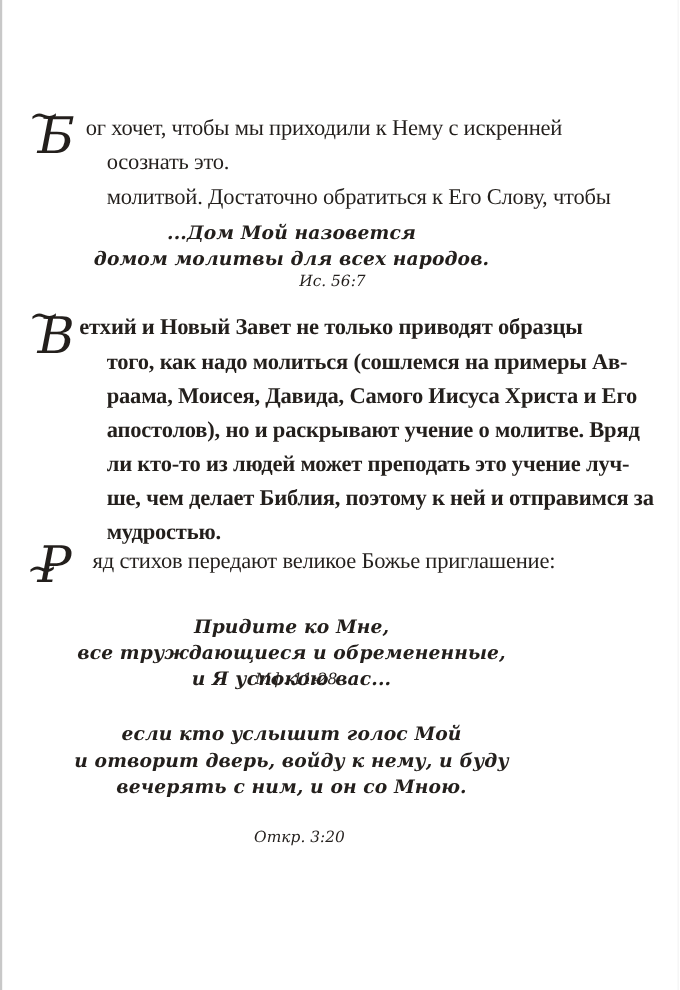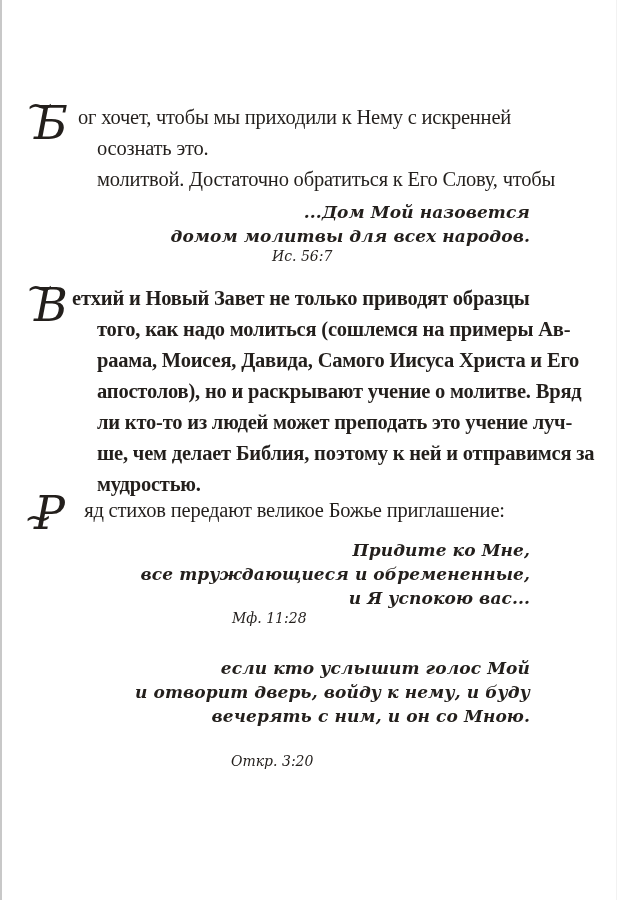--- a/index.html
+++ b/index.html
@@ -59,21 +59,21 @@
       position: absolute;
       font-size: 34px;
       left: -8px;
       top: -12px;
       color: #231f1c;
     }
     .verse {
       position: absolute;
       left: 0;
       width: 530px;
-      text-align: right;
+      text-align: center;
       font-family: "DejaVu Serif", "Liberation Serif", serif;
       font-style: italic;
       font-weight: bold;
       font-size: 17px;
       line-height: 24px;
       letter-spacing: 0.1px;
     }
     .verse .vline {
       display: block;
       white-space: nowrap;
@@ -124,21 +124,21 @@
 </p>
 
 <span class="dropcap" style="left:34px; top:490px;">
   <span class="swash" style="top:10px; left:-10px;">~</span>
   <span>Р</span>
 </span>
 <p class="para" style="top:495px; left:72px; width:445px;">
   <span class="first-line">яд стихов передают великое Божье приглашение:</span>
 </p>
 
-<div class="verse" style="top:538px;font-style:italic;">
+<div class="verse" style="top:558px;font-style:italic;">
   <span class="vline">Придите ко Мне,</span>
   <span class="vline">все труждающиеся и обремененные,</span>
   <span class="vline">и Я успокою вас...</span>
 </div>
 <div class="ref" style="left:232px; top:609px;">Мф. 11:28</div>
 
 <div class="verse" style="top:656px;">
   <span class="vline">если кто услышит голос Мой</span>
   <span class="vline">и отворит дверь, войду к нему, и буду</span>
   <span class="vline">вечерять с ним, и он со Мною.</span>

